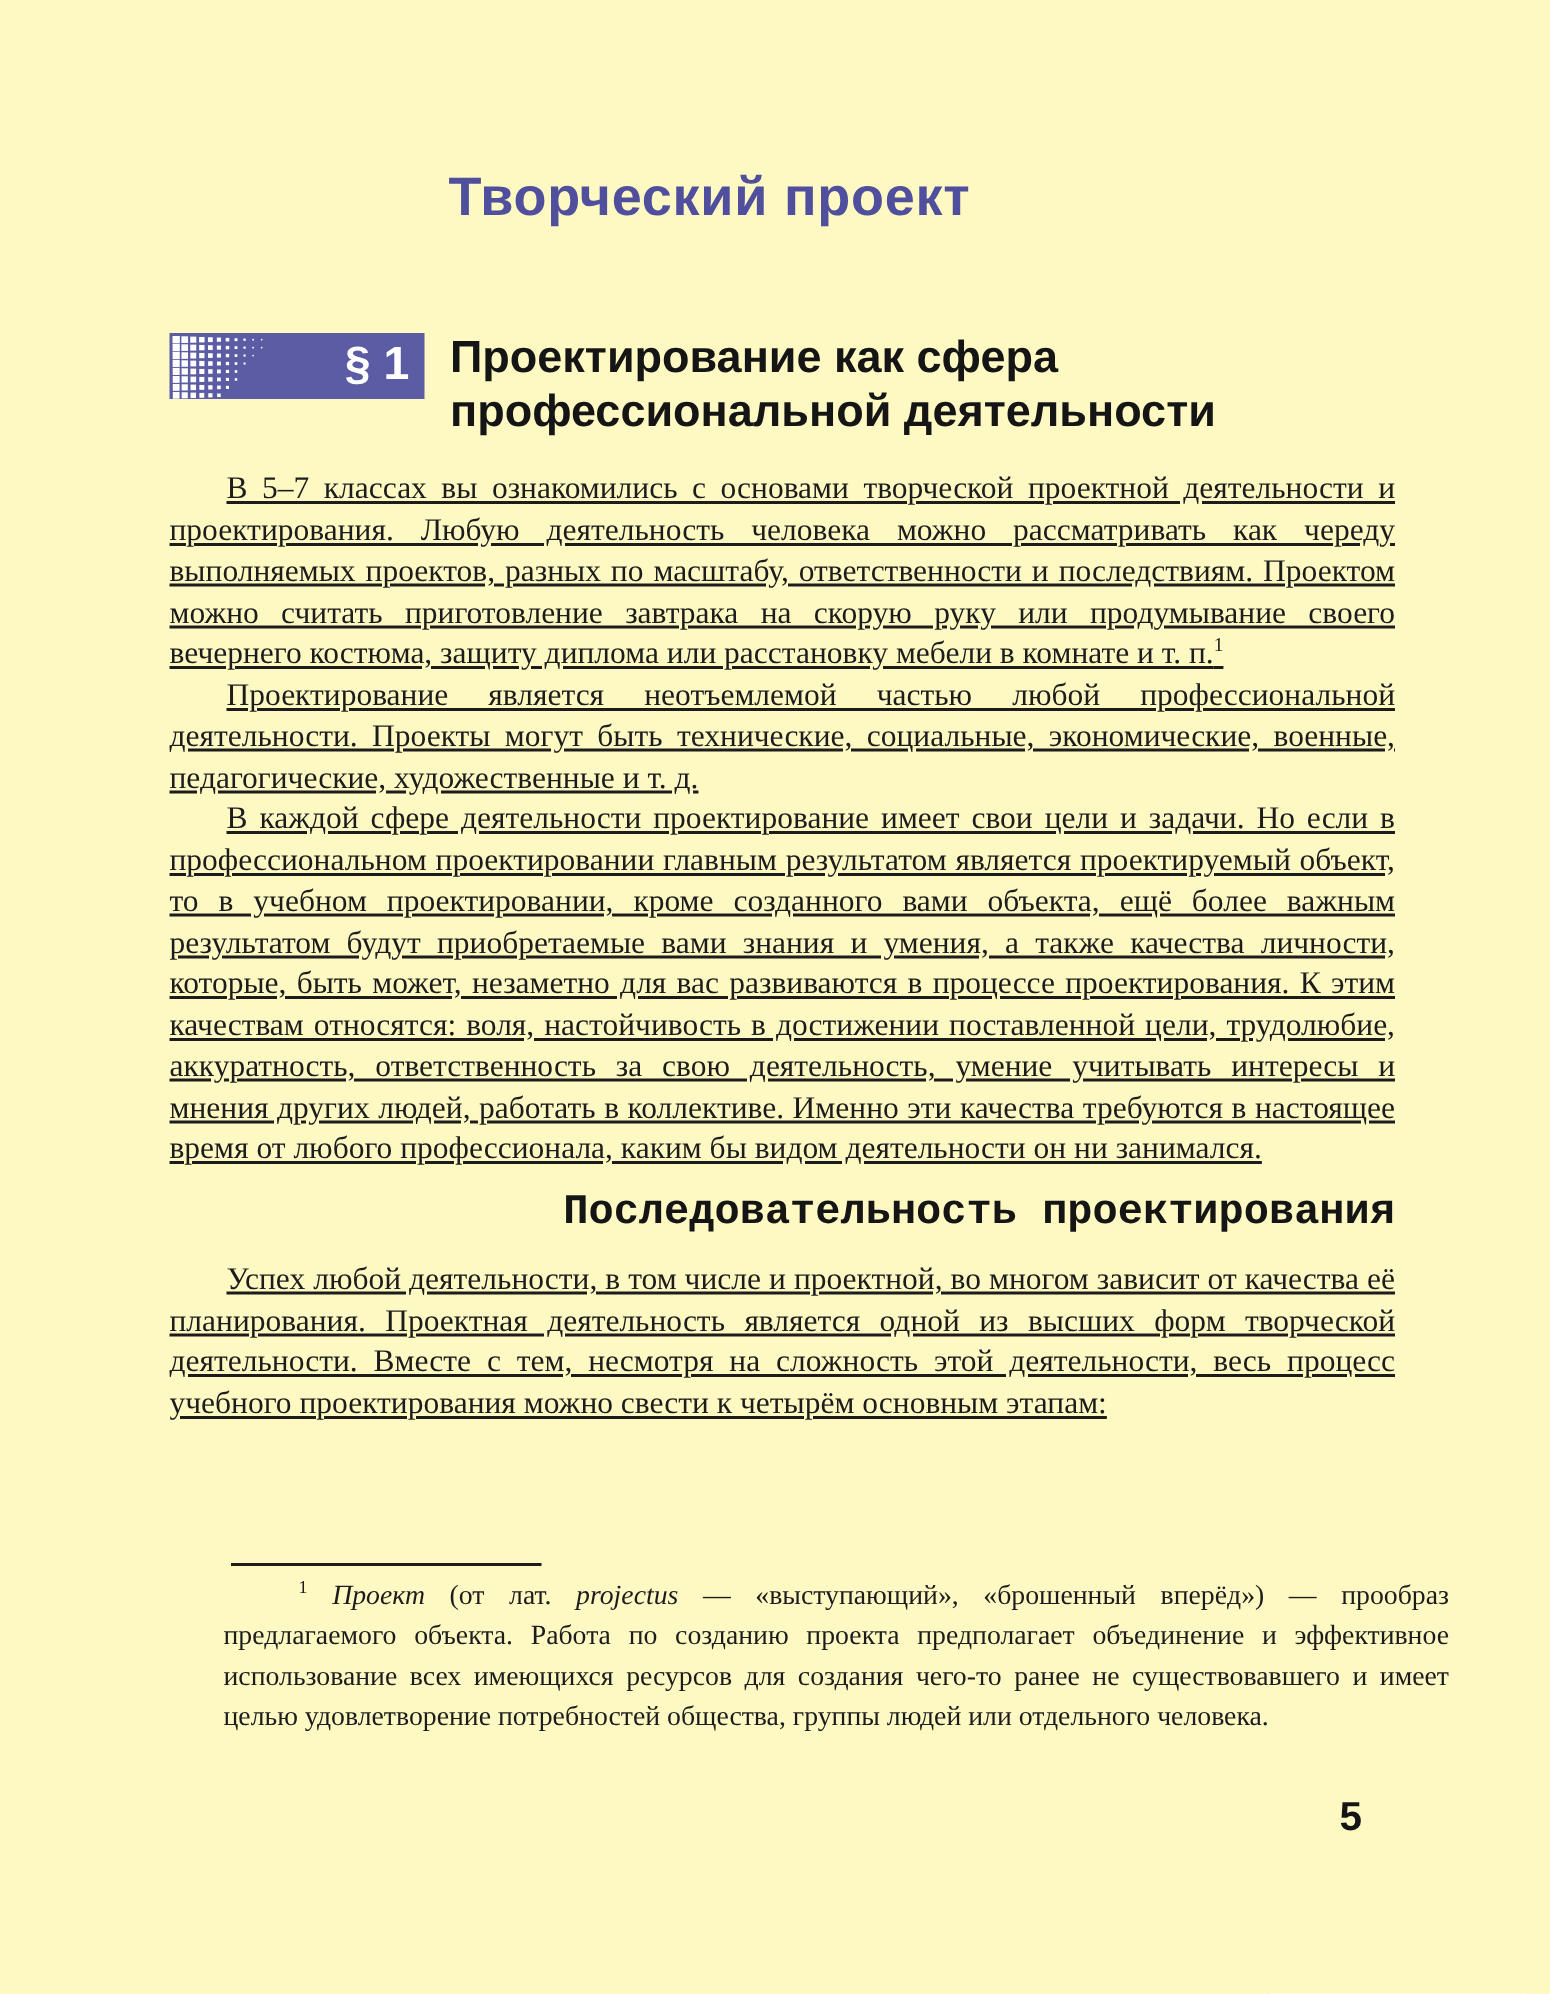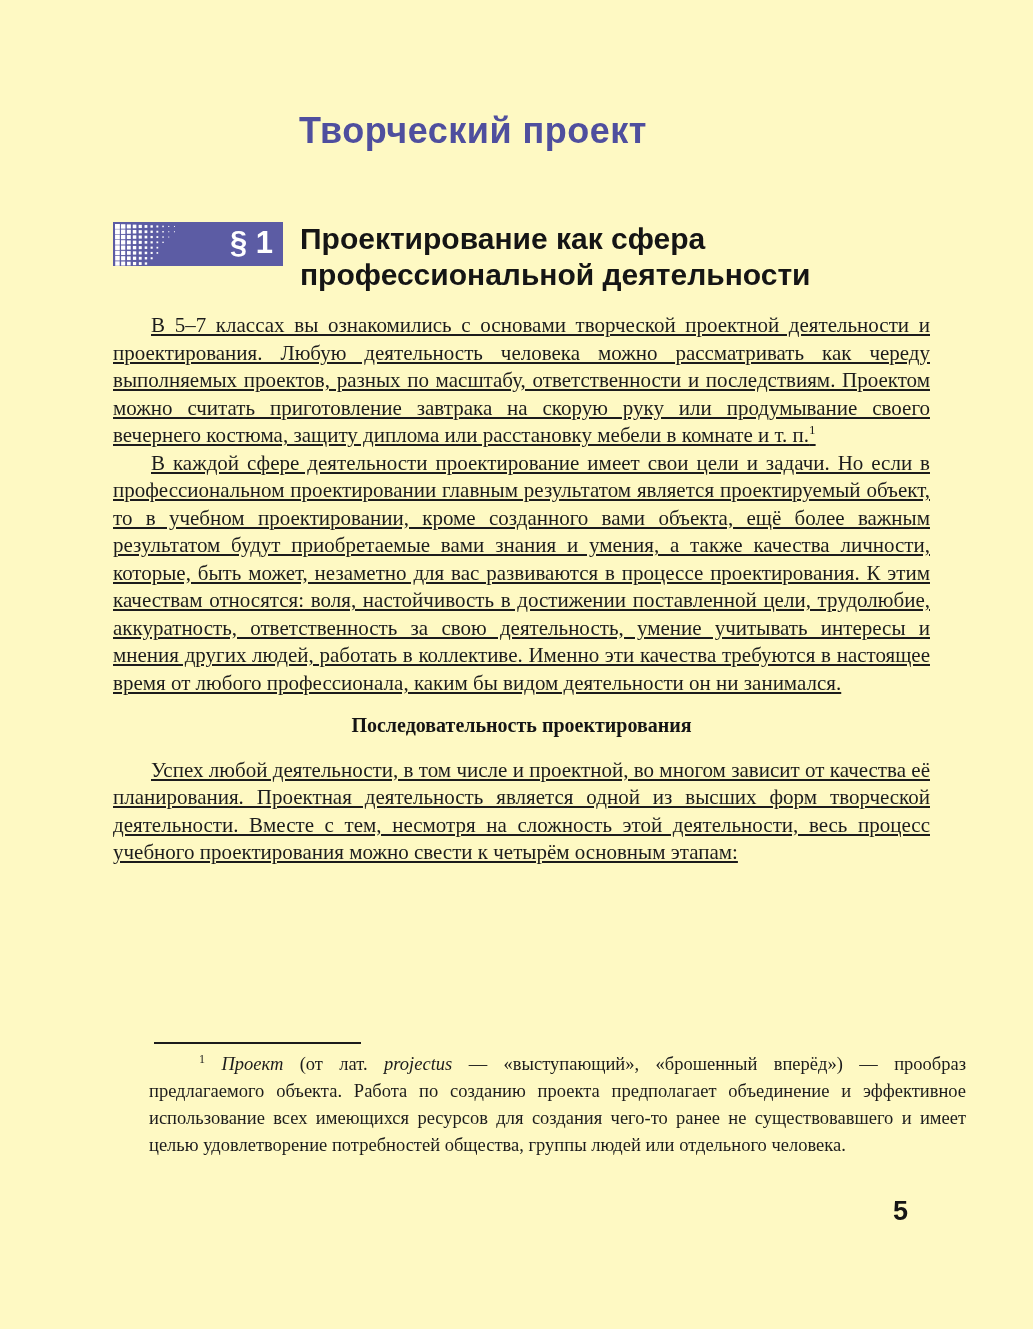--- a/index.html
+++ b/index.html
@@ -65,24 +65,24 @@
     width: 817px;
     font-size: 21px;
     line-height: 27.5px;
     text-align: justify;
     color: #1c1c1c;
   }
   .content p { margin: 0; text-indent: 38px; text-decoration: underline; }
   .content sup { font-size: 62%; line-height: 0; }
   .subheading {
     margin: 15px 0 17px 0;
-    text-align: center;
-    font-family: Liberation Serif, serif;
-    font-weight: bold;
-    font-size: 20px;
+    text-align: right;
+    font-family: Liberation Mono, monospace;
+    font-weight: bold;
+    font-size: 28px;
     color: #151515;
   }
   .footnote {
     position: absolute;
     left: 113px;
     top: 1042px;
     width: 817px;
     font-size: 18.5px;
     line-height: 27px;
     text-align: justify;
@@ -188,20 +188,21 @@
         <rect x="25.85" y="40.15" width="2.80" height="2.80" fill="#ffffff"></rect>
         <rect x="31.76" y="40.36" width="2.38" height="2.38" fill="#ffffff"></rect>
       </svg>
     <span class="section-marker">§ 1</span>
   </div>
 
   <div class="section-heading">Проектирование как сфера профессиональной деятельности</div>
 
   <div class="content">
     <p><span>В 5–7 классах вы ознакомились с основами творческой проектной деятельности и проектирования. Любую деятельность человека можно рассматривать как череду выполняемых проектов, разных по масштабу, ответственности и последствиям. Проектом можно считать приготовление завтрака на скорую руку или продумывание своего вечернего костюма, защиту диплома или расстановку мебели в комнате и т. п.</span><sup>1</sup></p>
+    <p>Проектирование является неотъемлемой частью любой профессиональной деятельности. Проекты могут быть технические, социальные, экономические, военные, педагогические, художественные и т. д.</p>
     <p>В каждой сфере деятельности проектирование имеет свои цели и задачи. Но если в профессиональном проектировании главным результатом является проектируемый объект, то в учебном проектировании, кроме созданного вами объекта, ещё более важным результатом будут приобретаемые вами знания и умения, а также качества личности, которые, быть может, незаметно для вас развиваются в процессе проектирования. К этим качествам относятся: воля, настойчивость в достижении поставленной цели, трудолюбие, аккуратность, ответственность за свою деятельность, умение учитывать интересы и мнения других людей, работать в коллективе. Именно эти качества требуются в настоящее время от любого профессионала, каким бы видом деятельности он ни занимался.</p>
     <div class="subheading">Последовательность проектирования</div>
     <p>Успех любой деятельности, в том числе и проектной, во многом зависит от качества её планирования. Проектная деятельность является одной из высших форм творческой деятельности. Вместе с тем, несмотря на сложность этой деятельности, весь процесс учебного проектирования можно свести к четырём основным этапам:</p>
   </div>
 
   <div class="footnote">
     <div class="footnote-rule"></div>
     <div class="footnote-text"><sup>1</sup> <span class="it">Проект</span><span> (от лат. </span><span class="it">projectus</span><span> — «выступающий», «брошенный вперёд») — прообраз предлагаемого объекта. Работа по созданию проекта предполагает объединение и эффективное использование всех имеющихся ресурсов для создания чего-то ранее не существовавшего и имеет целью удовлетворение потребностей общества, группы людей или отдельного человека.</span></div>
   </div>
 

